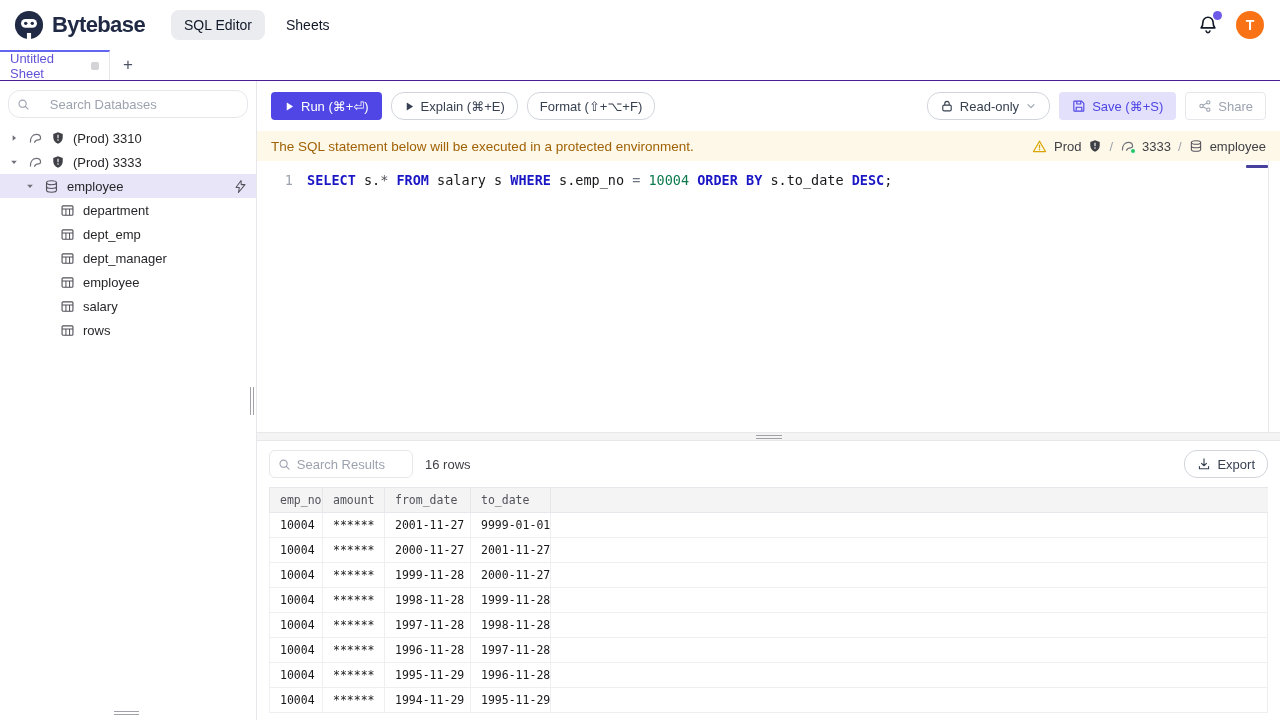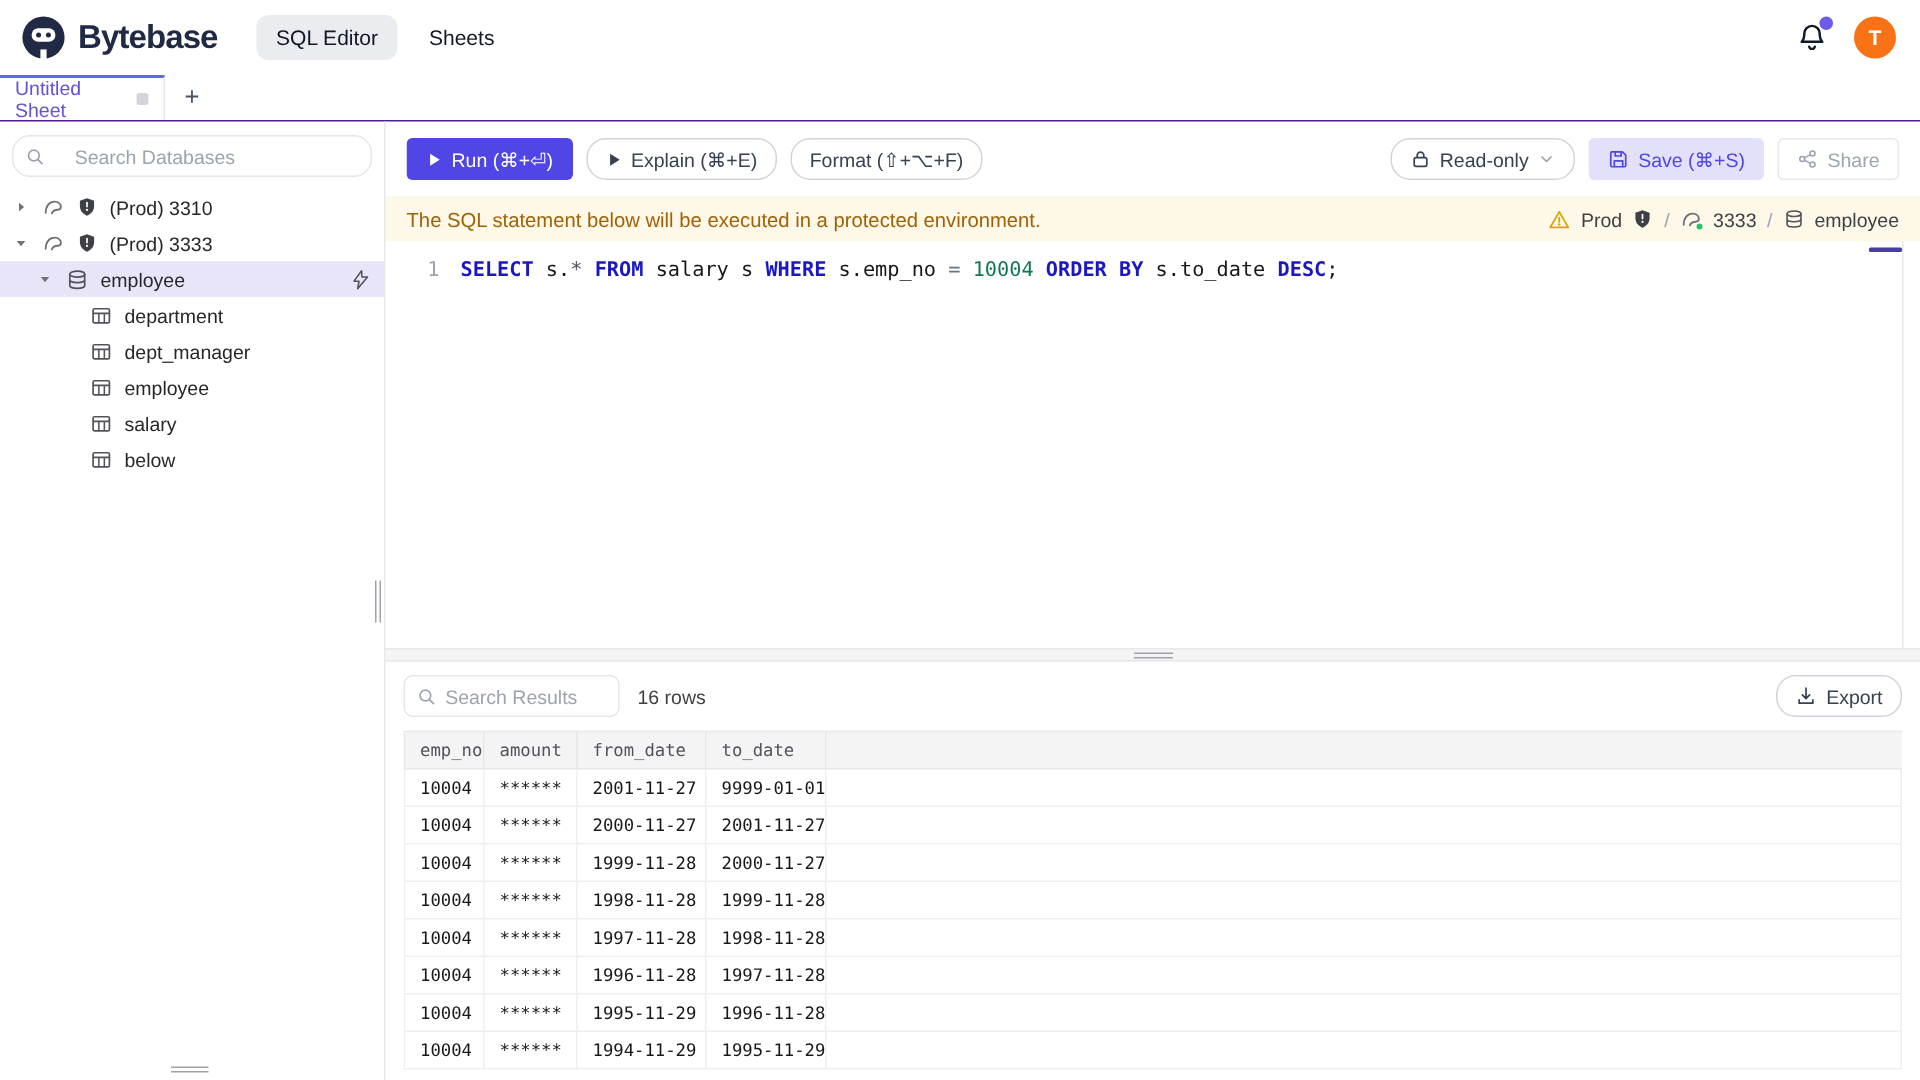--- a/index.html
+++ b/index.html
@@ -211,20 +211,28 @@
             </span>
           </div>
           <div class="tree-row" style="padding-left: 40px;">
             <span class="caret"></span>
             <svg width="15" height="15" viewBox="0 0 16 16" class="ticon">
               <rect x="2.2" y="3" width="11.6" height="10" rx="1" fill="none" stroke="#52525b" stroke-width="1.2"></rect>
               <path d="M2.2 6.3h11.6M6.3 6.3V13M10.2 6.3V13" fill="none" stroke="#52525b" stroke-width="1.1"></path>
             </svg>
             <span class="tlabel">department</span>
           </div>
+          <div class="tree-row" style="padding-left: 40px;">
+            <span class="caret"></span>
+            <svg width="15" height="15" viewBox="0 0 16 16" class="ticon">
+              <rect x="2.2" y="3" width="11.6" height="10" rx="1" fill="none" stroke="#52525b" stroke-width="1.2"></rect>
+              <path d="M2.2 6.3h11.6M6.3 6.3V13M10.2 6.3V13" fill="none" stroke="#52525b" stroke-width="1.1"></path>
+            </svg>
+            <span class="tlabel">dept_emp</span>
+          </div>
           <div class="tree-row" style="padding-left: 40px; align-items: center;">
             <span class="caret"></span>
             <svg width="15" height="15" viewBox="0 0 16 16" class="ticon">
               <rect x="2.2" y="3" width="11.6" height="10" rx="1" fill="none" stroke="#52525b" stroke-width="1.2"></rect>
               <path d="M2.2 6.3h11.6M6.3 6.3V13M10.2 6.3V13" fill="none" stroke="#52525b" stroke-width="1.1"></path>
             </svg>
             <span class="tlabel">dept_manager</span>
           </div>
           <div class="tree-row" style="padding-left: 40px;">
             <span class="caret"></span>
@@ -241,21 +249,21 @@
               <path d="M2.2 6.3h11.6M6.3 6.3V13M10.2 6.3V13" fill="none" stroke="#52525b" stroke-width="1.1"></path>
             </svg>
             <span class="tlabel">salary</span>
           </div>
           <div class="tree-row" style="padding-left: 40px;">
             <span class="caret"></span>
             <svg width="15" height="15" viewBox="0 0 16 16" class="ticon">
               <rect x="2.2" y="3" width="11.6" height="10" rx="1" fill="none" stroke="#52525b" stroke-width="1.2"></rect>
               <path d="M2.2 6.3h11.6M6.3 6.3V13M10.2 6.3V13" fill="none" stroke="#52525b" stroke-width="1.1"></path>
             </svg>
-            <span class="tlabel">below</span>
+            <span class="tlabel">rows</span>
           </div>
         </div>
       <div class="v-handle">
           <i></i>
           <i></i>
         </div>
       <div class="h-handle">
           <i></i>
           <i></i>
         </div>

